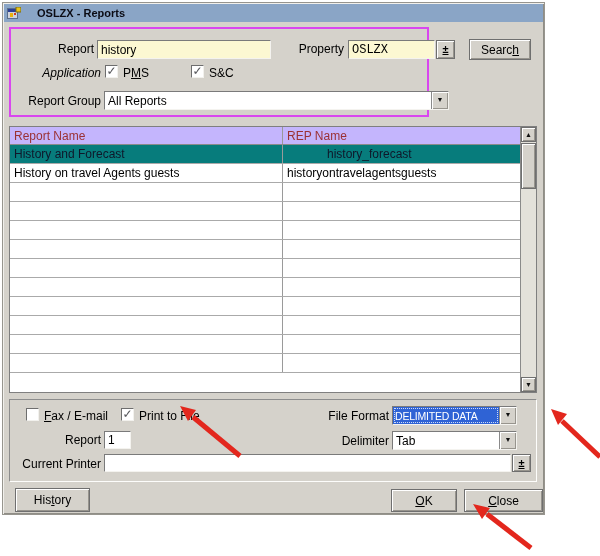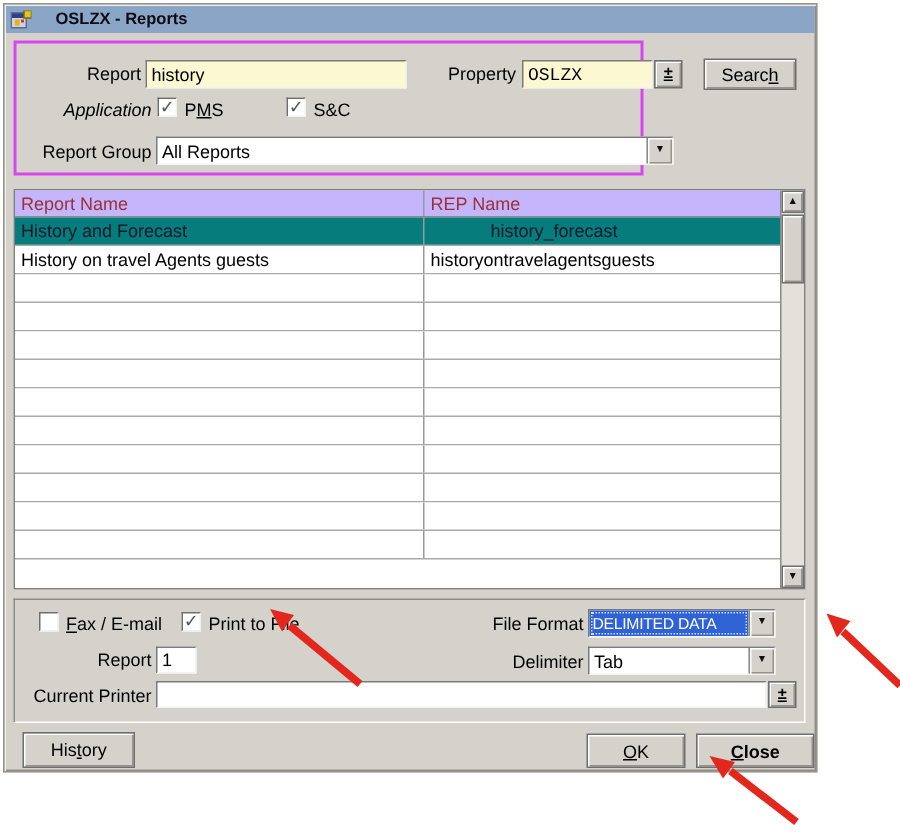--- a/index.html
+++ b/index.html
@@ -208,21 +208,21 @@
       <input class="fld" style="left: 94px; top: 54px; width: 407px; height: 18px;" value="">
       <div class="btn lov" style="left:502px; top:54px; width:19px; height:18px;">±</div>
     </div>
 
     <div class="btn" style="left:12px; top:485px; width:75px; height:24px;">
       <span><span>His</span><span class="u">t</span><span>ory</span></span>
     </div>
     <div class="btn" style="left:388px; top:486px; width:66px; height:23px;">
       <span><span class="u">O</span><span>K</span></span>
     </div>
-    <div class="btn" style="left:461px; top:486px; width:79px; height:23px;font-weight:bold;">
+    <div class="btn" style="left:461px; top:486px; width:79px; height:23px;">
       <span><span class="u">C</span><span>lose</span></span>
     </div>
   </div>
 
   <svg class="arrows" viewBox="0 0 600 556">
     <g>
       <line x1="240" y1="456" x2="193" y2="417" stroke-width="5" stroke="#e3271d"></line>
       <polygon points="180,406 196,410 188,421" fill="#e3271d"></polygon>
     </g>
     <g>

